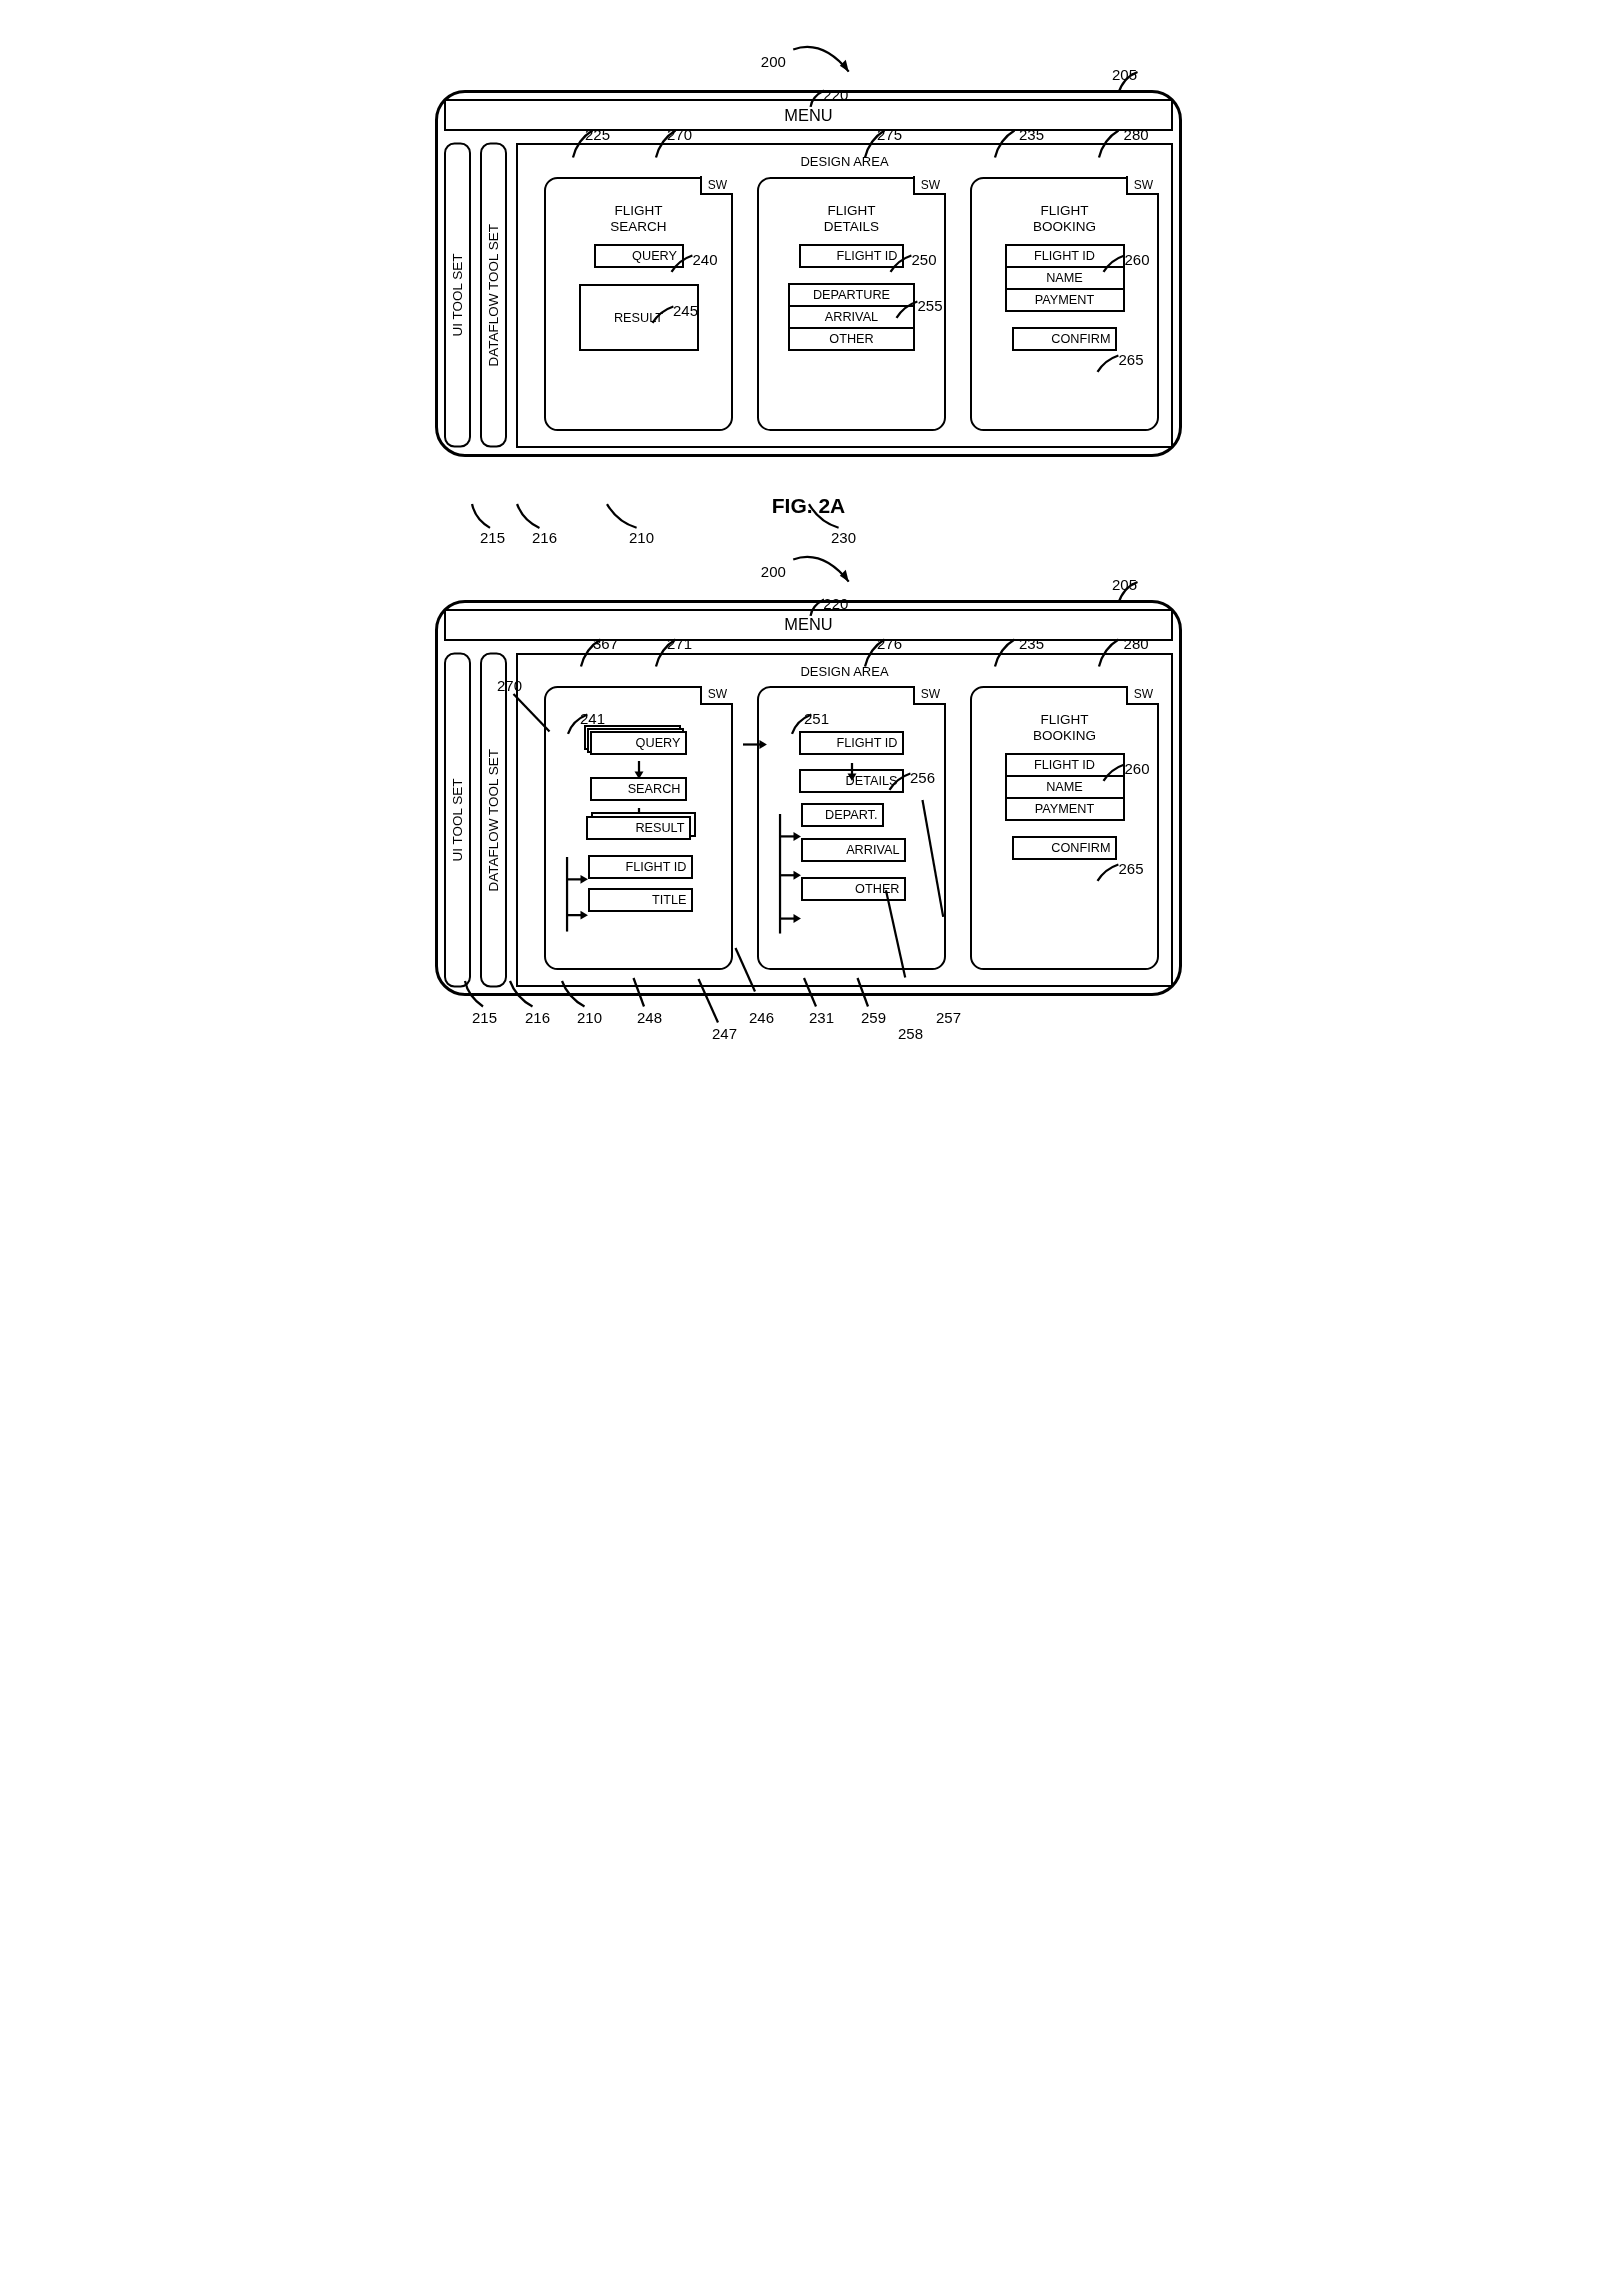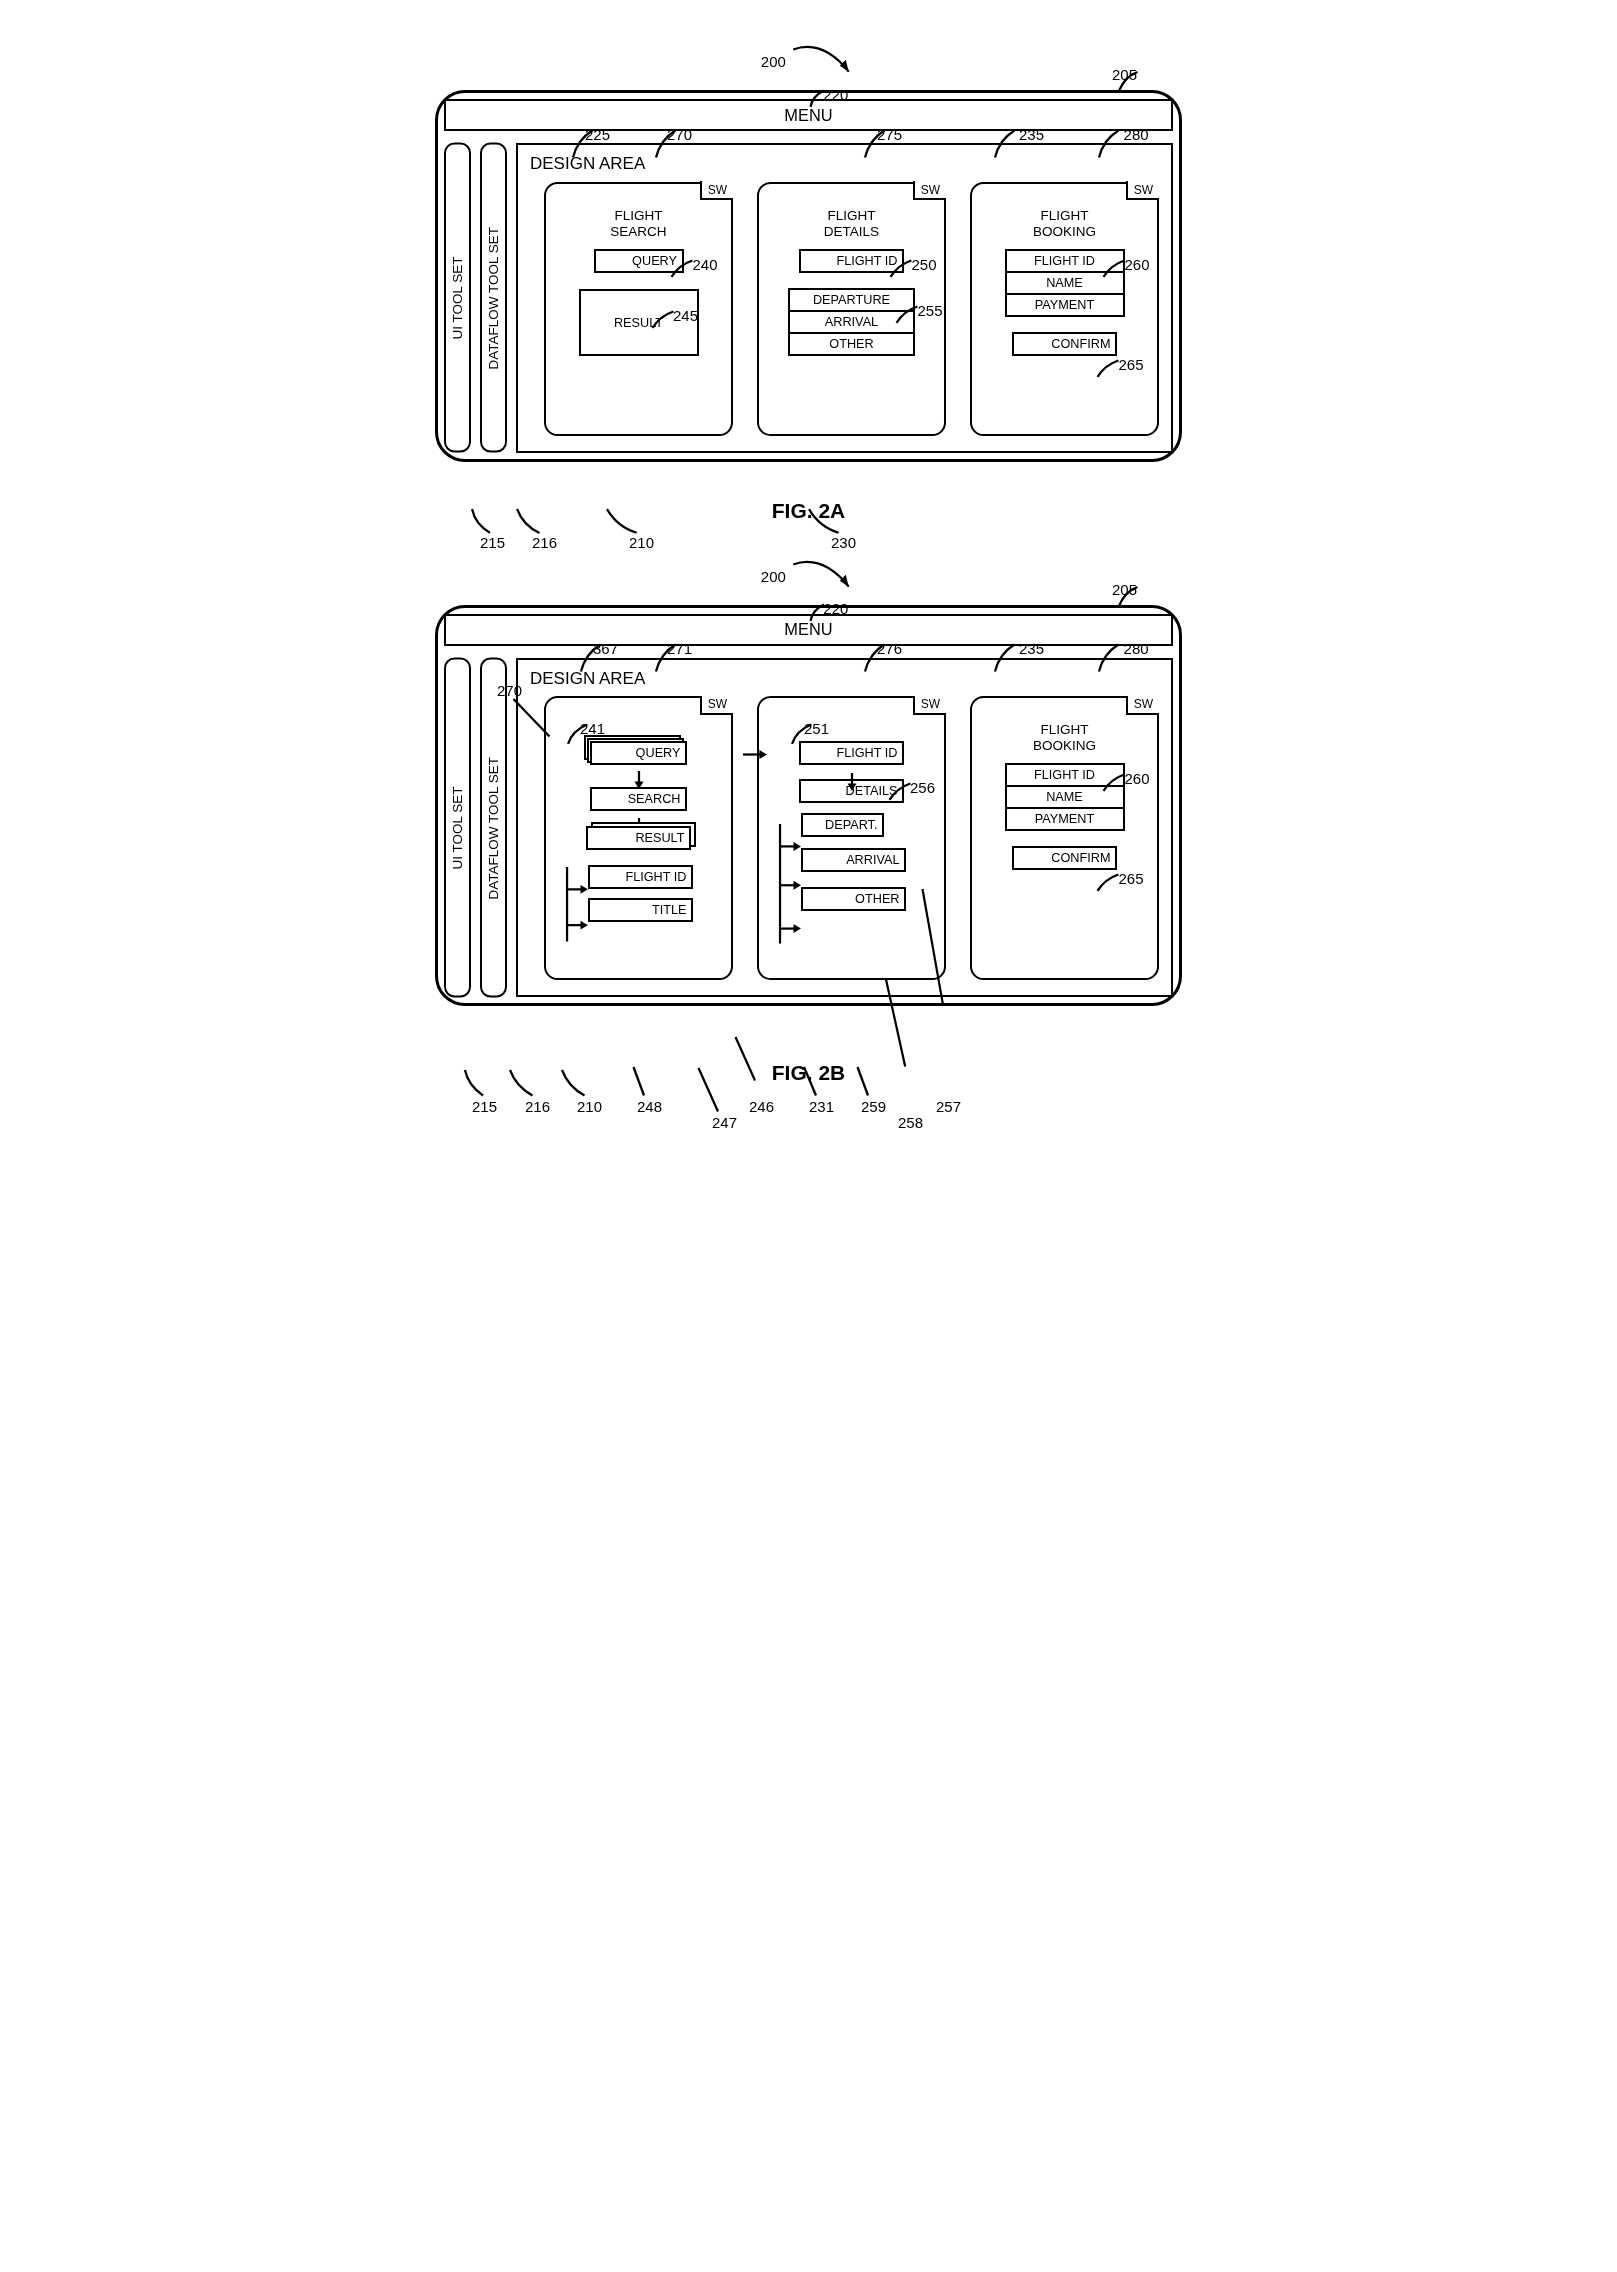--- a/index.html
+++ b/index.html
@@ -52,22 +52,22 @@
     font-size: 13.5px;
     padding: 7.5px 0;
   }
   .design-area {
     flex: 1;
     border: 2.2px solid #000;
     padding: 9px 12px 15px 12px;
     position: relative;
   }
   .design-label {
-    text-align: left;
-    font-size: 17px;
+    text-align: center;
+    font-size: 13px;
     margin-bottom: 7.5px;
   }
   .panels {
     display: flex;
     gap: 24px;
     justify-content: space-between;
     margin-left: 14px;
   }
   .panel {
     flex: 1;
@@ -505,15 +505,14 @@
     </svg>
   <span class="ref" style="bottom:-46px; left:463px;">258</span>
   <svg class="lead" style="bottom:-28px; left:448px; width:37px; height:90px;" viewBox="0 0 50 120" width="37" height="90">
       <line x1="30" y1="58" x2="4" y2="-60"></line>
     </svg>
   <span class="ref" style="bottom:-30px; left:501px;">257</span>
   <svg class="lead" style="bottom:-12px; left:486px; width:37px; height:120px;" viewBox="0 0 50 160" width="37" height="120">
       <line x1="30" y1="38" x2="2" y2="-120"></line>
     </svg>
 
-  <div class="fig-caption" style="margin-top:55px;">FIG. 2B</div>
 </div>
 
 
 </body></html>

